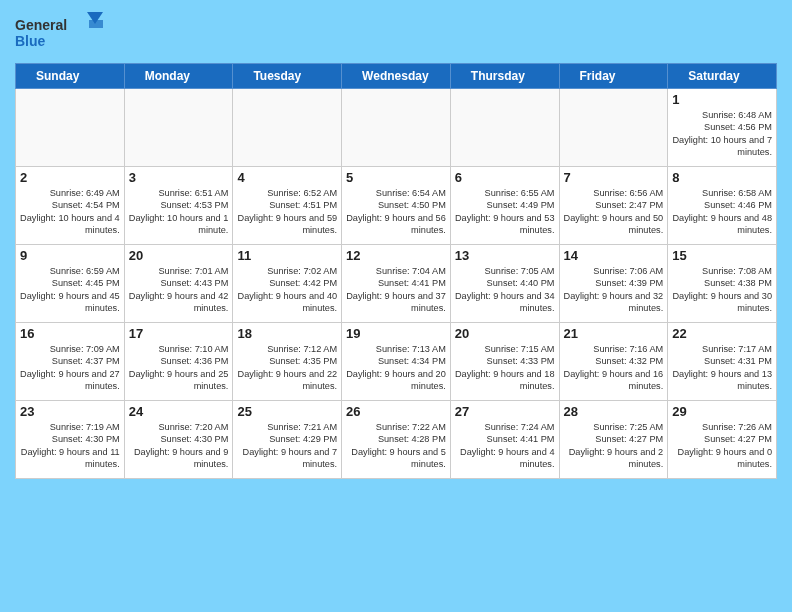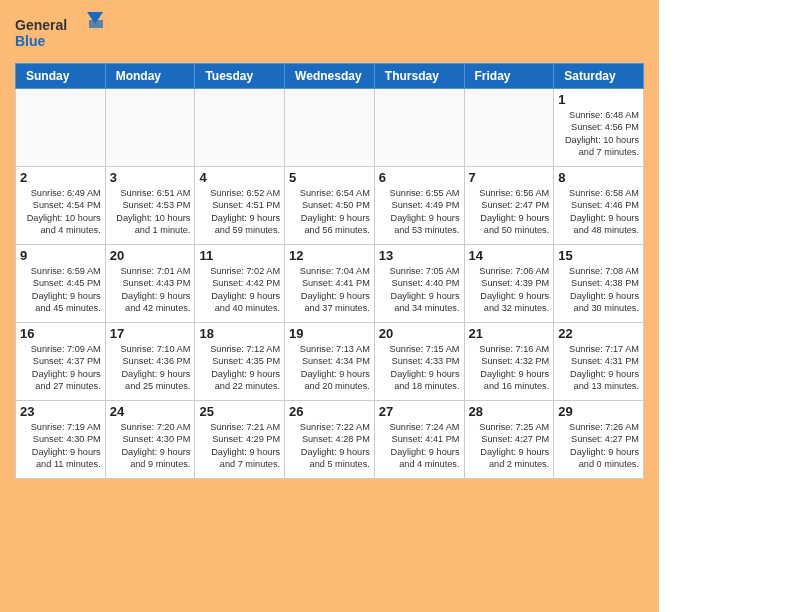--- a/index.html
+++ b/index.html
@@ -4,23 +4,23 @@
   <style>
     * { box-sizing: border-box; margin: 0; padding: 0; }
     body {
       font-family: Arial, sans-serif;
       background: #fff;
       width: 792px;
       height: 612px;
       overflow: hidden;
     }
     .page {
-      width: 659px;
+      width: 792px;
       min-height: 612px;
-      background: #fdba74;
+      background: #7dd3fc;
       padding: 10px 15px 10px 15px;
     }
     .header {
       display: flex;
       justify-content: space-between;
       align-items: flex-start;
       margin-bottom: 8px;
     }
     .logo {
       display: flex;
@@ -42,21 +42,21 @@
     .calendar {
       width: 100%;
       border-collapse: collapse;
       table-layout: fixed;
     }
     .calendar th {
       background: #1a6bbf;
       color: #fff;
       font-size: 12px;
       font-weight: bold;
-      padding: 5px 10px;
+      padding: 5px 20px;
       text-align: left;
       border: 1px solid #5590d0;
     }
     .calendar td {
       border: 1px solid #ccc;
       vertical-align: top;
       padding: 3px 4px;
       font-size: 9.5px;
       color: #333;
       height: 78px;

